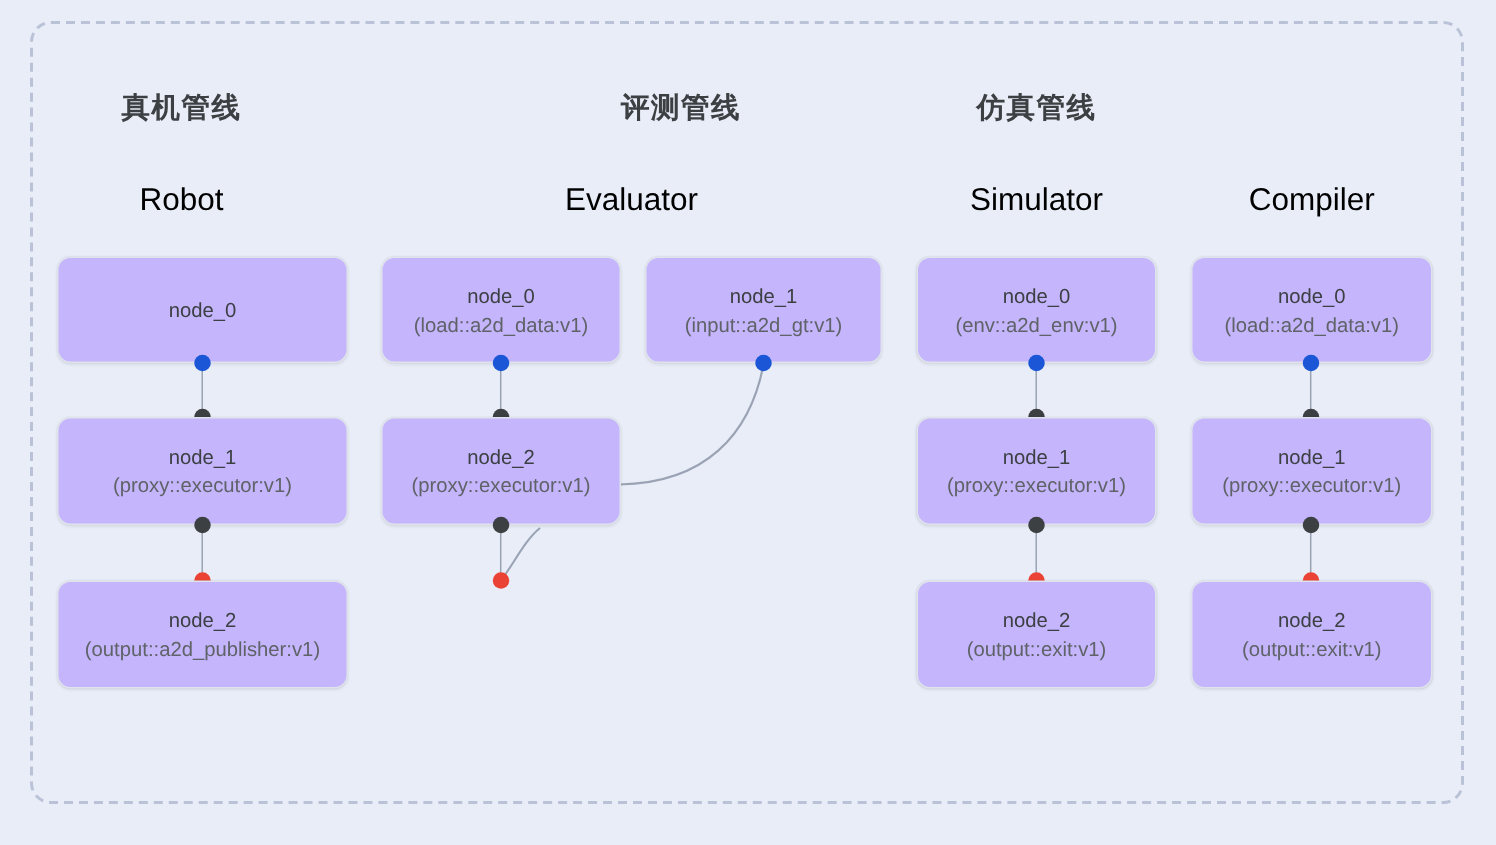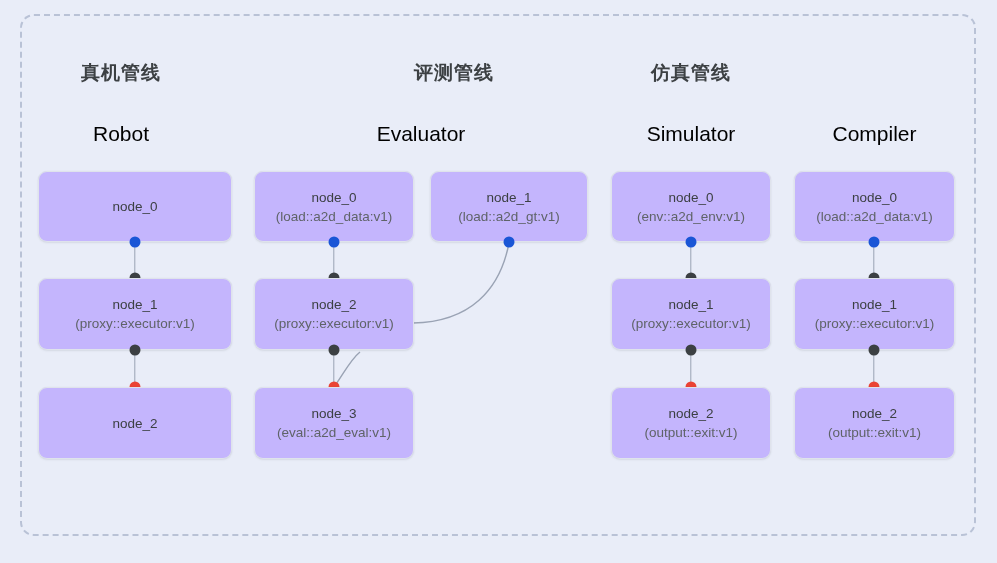--- a/index.html
+++ b/index.html
@@ -143,46 +143,43 @@
   <div class="port port-dark" style="left:135px;top:278px;"></div>
   <div class="node" style="left:38px;top:278px;width:194px;height:72px;">
     <div class="node-name">node_1</div>
     <div class="node-spec">(proxy::executor:v1)</div>
   </div>
   <div class="port port-dark" style="left:135px;top:350px;"></div>
 
   <div class="port port-red" style="left:135px;top:387px;"></div>
   <div class="node" style="left:38px;top:387px;width:194px;height:72px;">
     <div class="node-name">node_2</div>
+    <div class="node-spec">(output::a2d_publisher:v1)</div>
   </div>
 
   <div class="node" style="left:254px;top:171px;width:160px;height:71px;">
     <div class="node-name">node_0</div>
     <div class="node-spec">(load::a2d_data:v1)</div>
   </div>
   <div class="port port-blue" style="left:334px;top:242px;"></div>
 
   <div class="node" style="left:430px;top:171px;width:158px;height:71px;">
     <div class="node-name">node_1</div>
-    <div class="node-spec">(load::a2d_gt:v1)</div>
+    <div class="node-spec">(input::a2d_gt:v1)</div>
   </div>
   <div class="port port-blue" style="left:509px;top:242px;"></div>
 
   <div class="port port-dark" style="left:334px;top:278px;"></div>
   <div class="node" style="left:254px;top:278px;width:160px;height:72px;">
     <div class="node-name">node_2</div>
     <div class="node-spec">(proxy::executor:v1)</div>
   </div>
   <div class="port port-dark" style="left:334px;top:350px;"></div>
 
   <div class="port port-red" style="left:334px;top:387px;"></div>
-  <div class="node" style="left:254px;top:387px;width:160px;height:72px;">
-    <div class="node-name">node_3</div>
-    <div class="node-spec">(eval::a2d_eval:v1)</div>
-  </div>
 
   <div class="node" style="left:611px;top:171px;width:160px;height:71px;">
     <div class="node-name">node_0</div>
     <div class="node-spec">(env::a2d_env:v1)</div>
   </div>
   <div class="port port-blue" style="left:691px;top:242px;"></div>
 
   <div class="port port-dark" style="left:691px;top:278px;"></div>
   <div class="node" style="left:611px;top:278px;width:160px;height:72px;">
     <div class="node-name">node_1</div>

